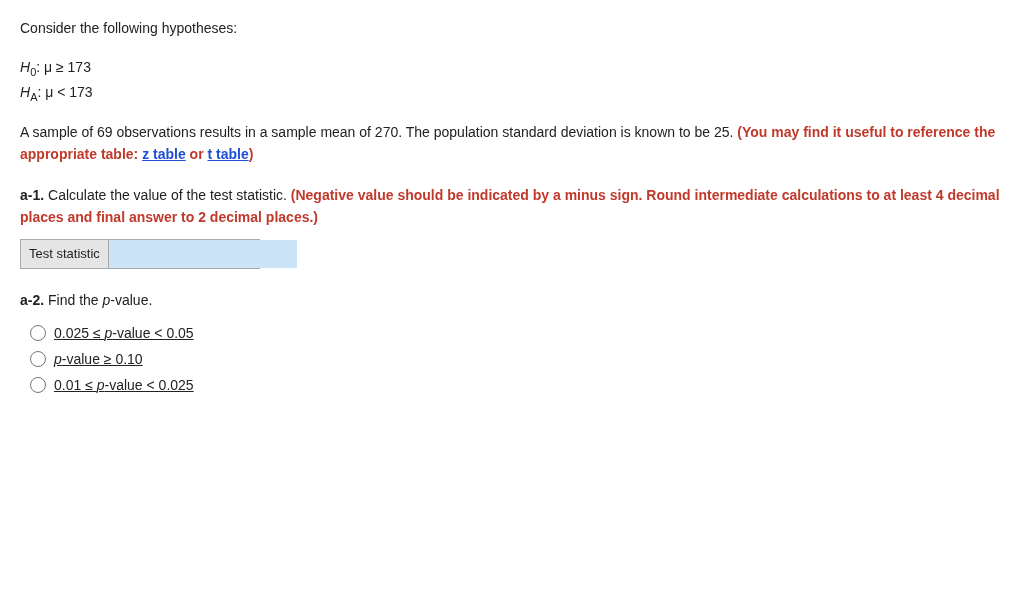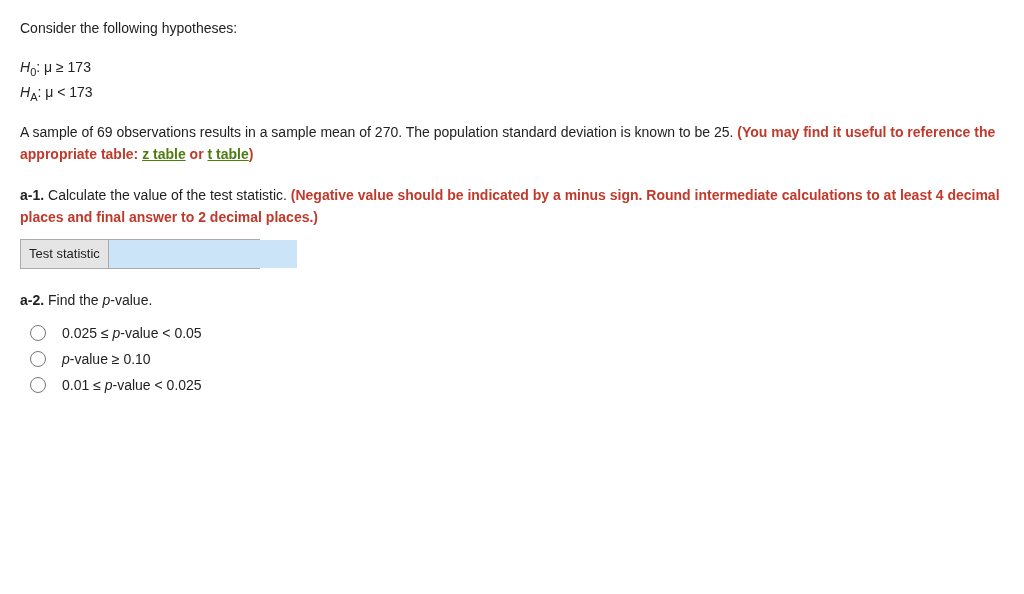--- a/index.html
+++ b/index.html
@@ -28,21 +28,21 @@
     }
     .sub {
       font-size: 11px;
       vertical-align: sub;
     }
     .sample-text {
       margin-bottom: 18px;
       line-height: 1.6;
     }
     .sample-text a {
-      color: #4d7c0f;
+      color: #1d4ed8;
       text-decoration: underline;
     }
     .bold-red {
       color: #c0392b;
       font-weight: bold;
     }
     .section {
       margin-bottom: 20px;
     }
     .section-title {
@@ -81,22 +81,23 @@
     }
     .radio-group {
       display: flex;
       flex-direction: column;
       gap: 10px;
       margin-left: 10px;
     }
     .radio-item {
       display: flex;
       align-items: flex-start;
-      gap: 16px;
+      gap: 8px;
       font-size: 14px;
+      text-decoration: underline;
     }
     .radio-item input[type="radio"] {
       width: 16px;
       height: 16px;
       cursor: pointer;
       accent-color: #555;
     }
     em {
       font-style: italic;
     }

